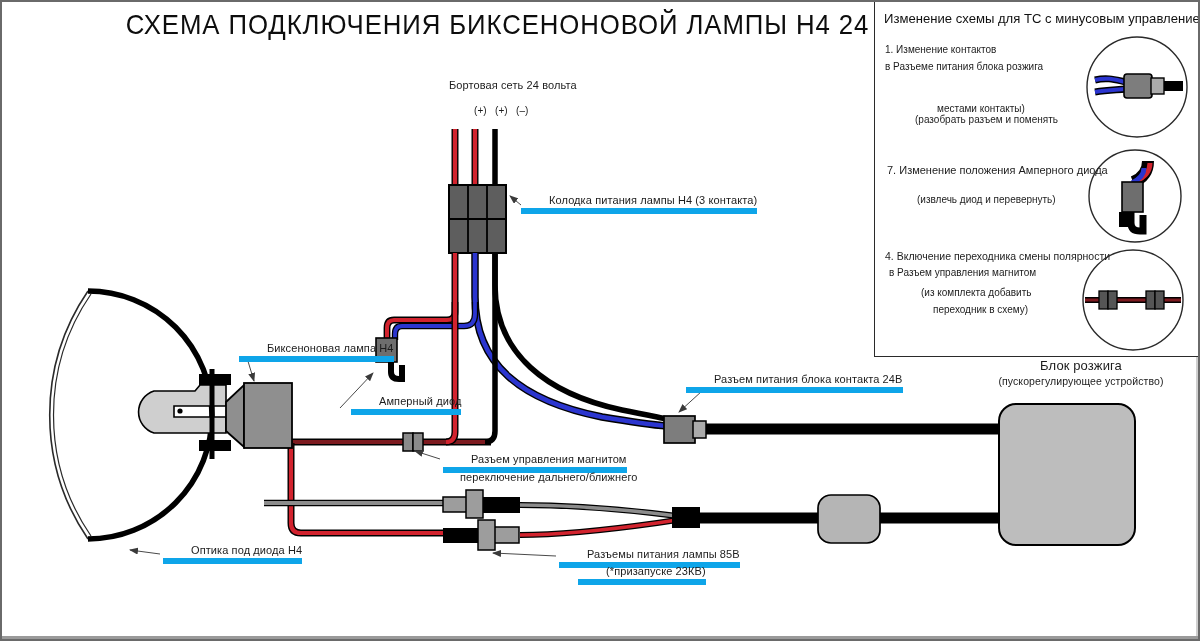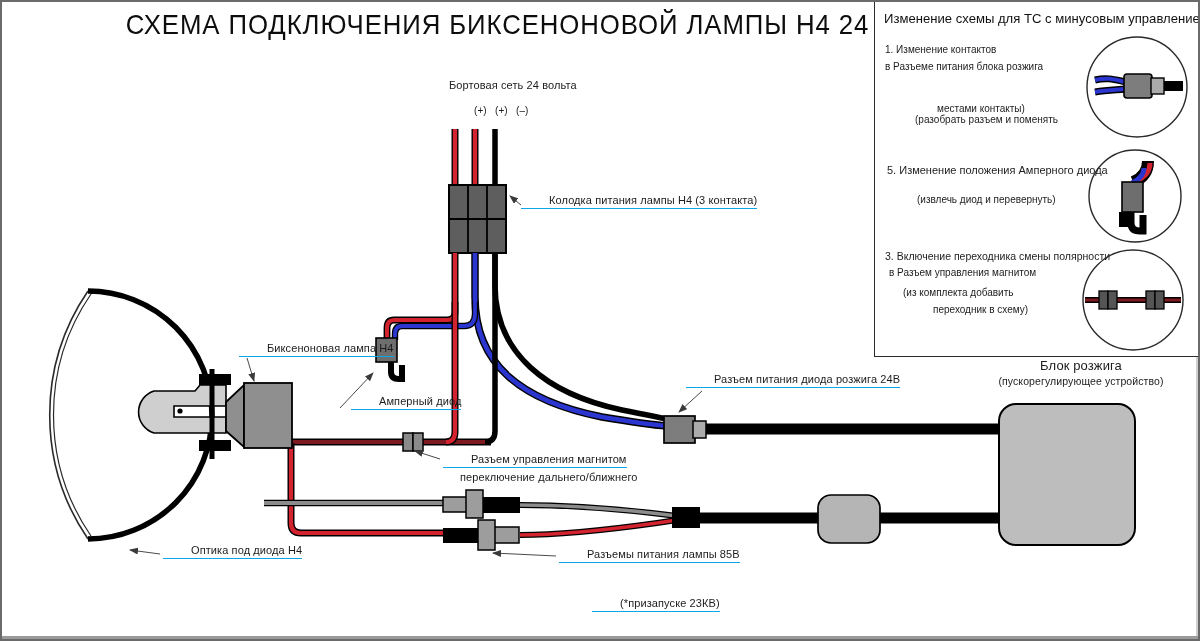--- a/index.html
+++ b/index.html
@@ -9,21 +9,21 @@
     background:#ffffff; overflow:hidden;
     border:2px solid #6a6a6a;
     box-shadow: inset 0 -3px 0 #9a9a9a, inset -2px 0 0 #cfcfcf;
     font-family:"Liberation Sans", sans-serif;
   }
   svg { position:absolute; left:0; top:0; }
   .lbl {
     position:absolute; font-size:11px; color:#1c1c1c;
     white-space:nowrap; line-height:1.15; letter-spacing:0.1px;padding-left:28px;
   }
-  .u { border-bottom:1px solid #0ea5e9; padding-bottom:1px; }
+  .u { border-bottom:6px solid #0ea5e9; padding-bottom:1px; }
   .title {
     position:absolute; top:7px; left:552px;
     transform:translateX(-50%) scaleX(0.92);
     font-size:28px; color:#0d0d0d; white-space:nowrap; letter-spacing:1px;
   }
   
   #panel {
     position:absolute; left:872px; top:0; width:326px; height:355px;
     border-left:1.5px solid #2a2a2a; border-bottom:1.5px solid #2a2a2a;
     background:#ffffff;
@@ -166,44 +166,44 @@
   <div class="lbl" style="left:465px; top:103px; font-size:10px;">(+)</div>
   <div class="lbl" style="left:486px; top:103px; font-size:10px;">(–)</div>
 
   <div class="lbl u" style="left:519px; top:192px;">Колодка питания лампы H4 (3 контакта)</div>
   <div class="lbl u" style="left:237px; top:340px;">Биксеноновая лампа H4</div>
   <div class="lbl u" style="left:349px; top:393px;">Амперный диод</div>
 
   <div class="lbl u" style="left:441px; top:451px;text-align:right;">Разъем управления магнитом</div>
   <div class="lbl" style="left:430px; top:469px;">переключение дальнего/ближнего</div>
 
-  <div class="lbl u" style="left:684px; top:371px;">Разъем питания диода розжига 24В</div>
+  <div class="lbl u" style="left:684px; top:371px;">Разъем питания блока контакта 24В</div>
 
   <div class="lbl" style="left:1065px; top:357px; transform:translateX(-50%); font-size:13px;">Блок розжига</div>
   <div class="lbl" style="left:1065px; top:373px; transform:translateX(-50%); font-size:10.5px;">(пускорегулирующее устройство)</div>
 
   <div class="lbl u" style="left:557px; top:546px;">Разъемы питания лампы 85В</div>
-  <div class="lbl u" style="left:576px; top:595px;margin-left:14px;">(*призапуске 23КВ)</div>
+  <div class="lbl u" style="left:576px; top:563px;">(*призапуске 23КВ)</div>
 
   <div class="lbl u" style="left:161px; top:542px;">Оптика под диода H4</div>
 
   <div id="panel">
     <div class="panel-header">Изменение схемы для ТС с минусовым управлением:</div>
 
     <div class="pitem" style="left:10px; top:42px;">1. Изменение контактов</div>
     <div class="pitem" style="left:10px; top:59px;">в Разъеме питания блока розжига</div>
     <div class="pitem" style="left:40px; top:84px;margin-top:28px;">(разобрать разъем и поменять</div>
     <div class="pitem" style="left:62px; top:101px;">местами контакты)</div>
 
-    <div class="pitem" style="left:12px; top:162px; font-size:11px;">5. Изменение положения Амперного диода</div>
+    <div class="pitem" style="left:12px; top:162px; font-size:11px;">7. Изменение положения Амперного диода</div>
     <div class="pitem" style="left:42px; top:192px;">(извлечь диод и перевернуть)</div>
 
-    <div class="pitem" style="left:10px; top:248px; font-size:10.5px;">3. Включение переходника смены полярности</div>
+    <div class="pitem" style="left:10px; top:248px; font-size:10.5px;">4. Включение переходника смены полярности</div>
     <div class="pitem" style="left:14px; top:265px;">в Разъем управления магнитом</div>
-    <div class="pitem" style="left:28px; top:285px;">(из комплекта добавить</div>
+    <div class="pitem" style="left:46px; top:285px;">(из комплекта добавить</div>
     <div class="pitem" style="left:58px; top:302px;">переходник в схему)</div>
 
     <svg class="panel-svg" style="left:205px; top:28px;" width="115" height="115" viewBox="0 0 115 115">
       <circle cx="57" cy="57" r="50" fill="none" stroke="#2a2a2a" stroke-width="1.4"></circle>
       <path d="M15,50 C28,47 36,50 46,52" fill="none" stroke="#000" stroke-width="7"></path>
       <path d="M15,50 C28,47 36,50 46,52" fill="none" stroke="#2b35cf" stroke-width="4"></path>
       <path d="M15,62 C28,60 36,60 46,59" fill="none" stroke="#000" stroke-width="7"></path>
       <path d="M15,62 C28,60 36,60 46,59" fill="none" stroke="#2b35cf" stroke-width="4"></path>
       <rect x="44" y="44" width="28" height="24" rx="3" fill="#7d7d7d" stroke="#000" stroke-width="1.6"></rect>
       <rect x="71" y="48" width="13" height="16" fill="#ababab" stroke="#000" stroke-width="1.4"></rect>

